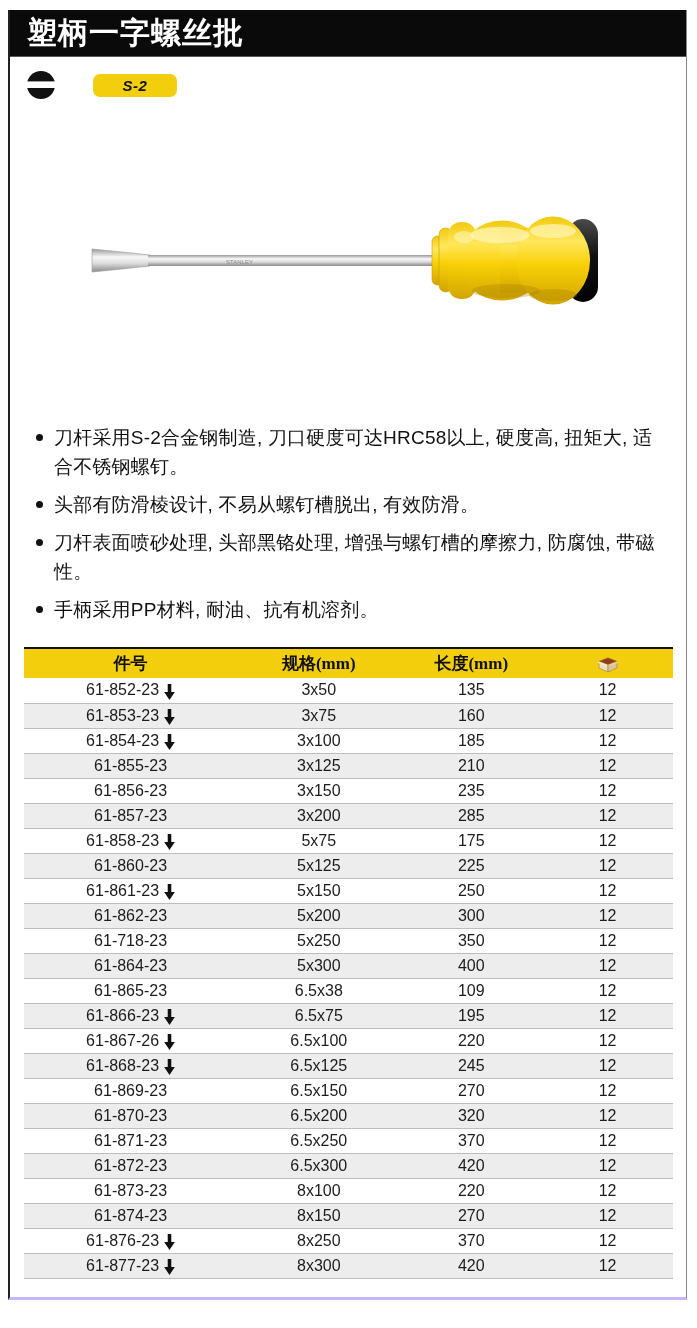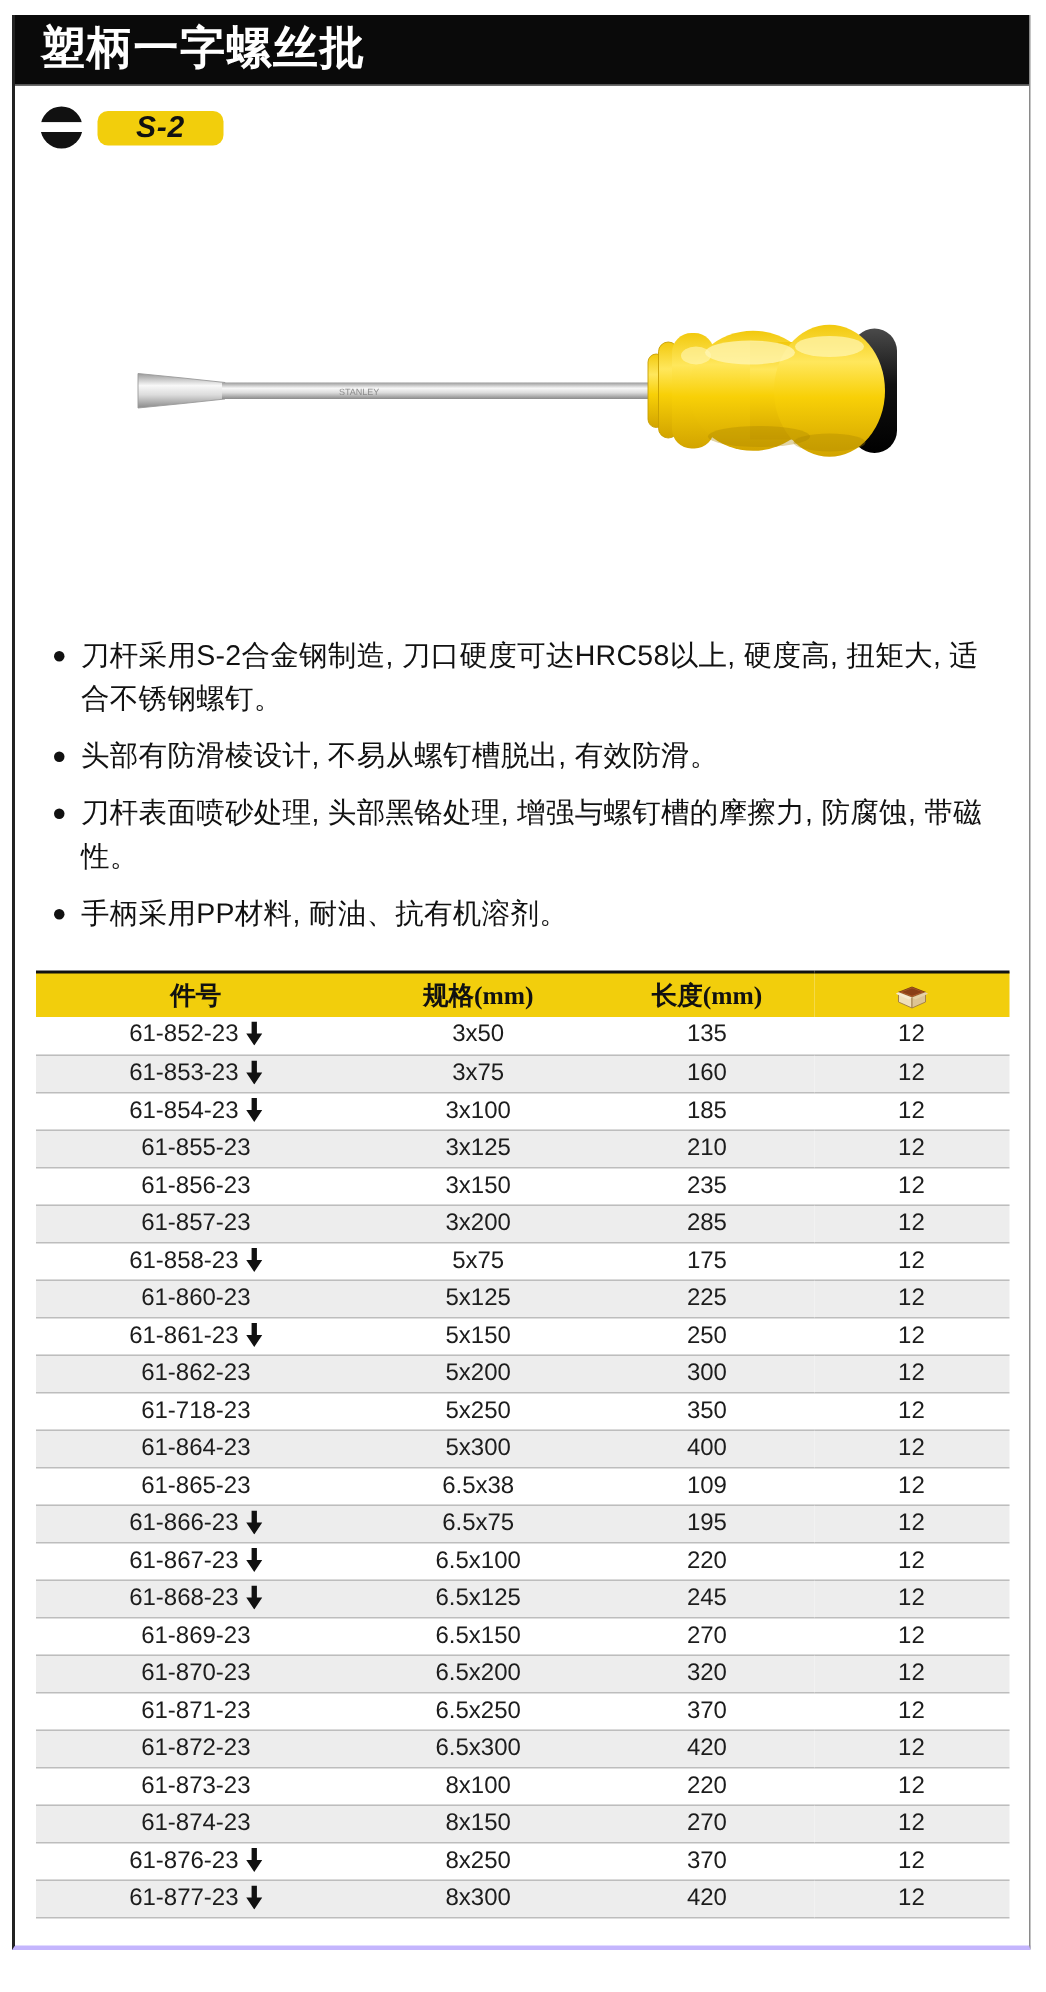--- a/index.html
+++ b/index.html
@@ -17,22 +17,22 @@
   }
   .title-bar{
     height:47px;background:var(--bar);color:#fff;
     font-size:30px;font-weight:bold;line-height:46px;padding-left:17px;
     letter-spacing:1px;border-bottom:1px solid #555;
   }
   .badge-row{display:flex;align-items:center;gap:9px;margin:13px 0 0 16px;height:30px;}
   .slot-icon{width:30px;height:30px;display:block;}
   .grade-badge{
     background:var(--yellow);color:#111;font-style:italic;font-weight:bold;
-    font-size:20px;width:84px;height:23px;border-radius:7px;
-    display:flex;align-items:center;justify-content:center;letter-spacing:.5px;
+    font-size:15px;width:84px;height:23px;border-radius:7px;
+    display:flex;align-items:center;justify-content:center;letter-spacing:.5px;margin-left:28px;
   }
   .product{margin-top:95px;height:132px;display:flex;justify-content:center;}
   .product svg{width:545px;height:132px;}
   .features{list-style:none;margin:96px 24px 0 24px;}
   .features li{
     position:relative;padding-left:20px;font-size:19px;line-height:29px;
     margin-bottom:9px;letter-spacing:.2px;
   }
   .features li::before{
     content:"";position:absolute;left:2px;top:11px;width:7px;height:7px;
@@ -43,21 +43,21 @@
   }
   .spec-table thead th{
     background:var(--yellow);border-top:2px solid #111;height:30px;
     font-size:17px;font-weight:bold;text-align:center;vertical-align:middle;font-family:Liberation Serif, serif;
   }
   .spec-table tbody td{
     height:25px;font-size:16px;text-align:center;vertical-align:middle;
     border-bottom:1px solid #bdbdbd;color:#1c1c1c;
   }
   .spec-table tbody tr:nth-child(even) td{background:var(--rowalt);}
-  .part-cell{display:inline-flex;justify-content:center;gap:5px;}
+  .part-cell{display:inline-flex;align-items:center;justify-content:center;gap:5px;}
   .down-arrow{width:11px;height:16px;margin-bottom:-3px;}
   .qty-icon{width:26px;height:19px;vertical-align:middle;display:inline-block;}
 </style>
 </head>
 <body>
 
 <div class="page">
 
   <div class="title-bar">塑柄一字螺丝批</div>
 
@@ -321,21 +321,21 @@
       </span>
     </td>
     <td>6.5x75</td>
     <td>195</td>
     <td>12</td>
   </tr>
 
   <tr>
     <td>
       <span class="part-cell">
-        <span>61-867-23</span>
+        <span>61-867-26</span>
         <svg class="down-arrow" viewBox="0 0 12 18" style="display: inline;">
           <path d="M4,0 H8 V9 H12 L6,18 L0,9 H4 Z" fill="#111"></path>
         </svg>
       </span>
     </td>
     <td>6.5x100</td>
     <td>220</td>
     <td>12</td>
   </tr>
 

